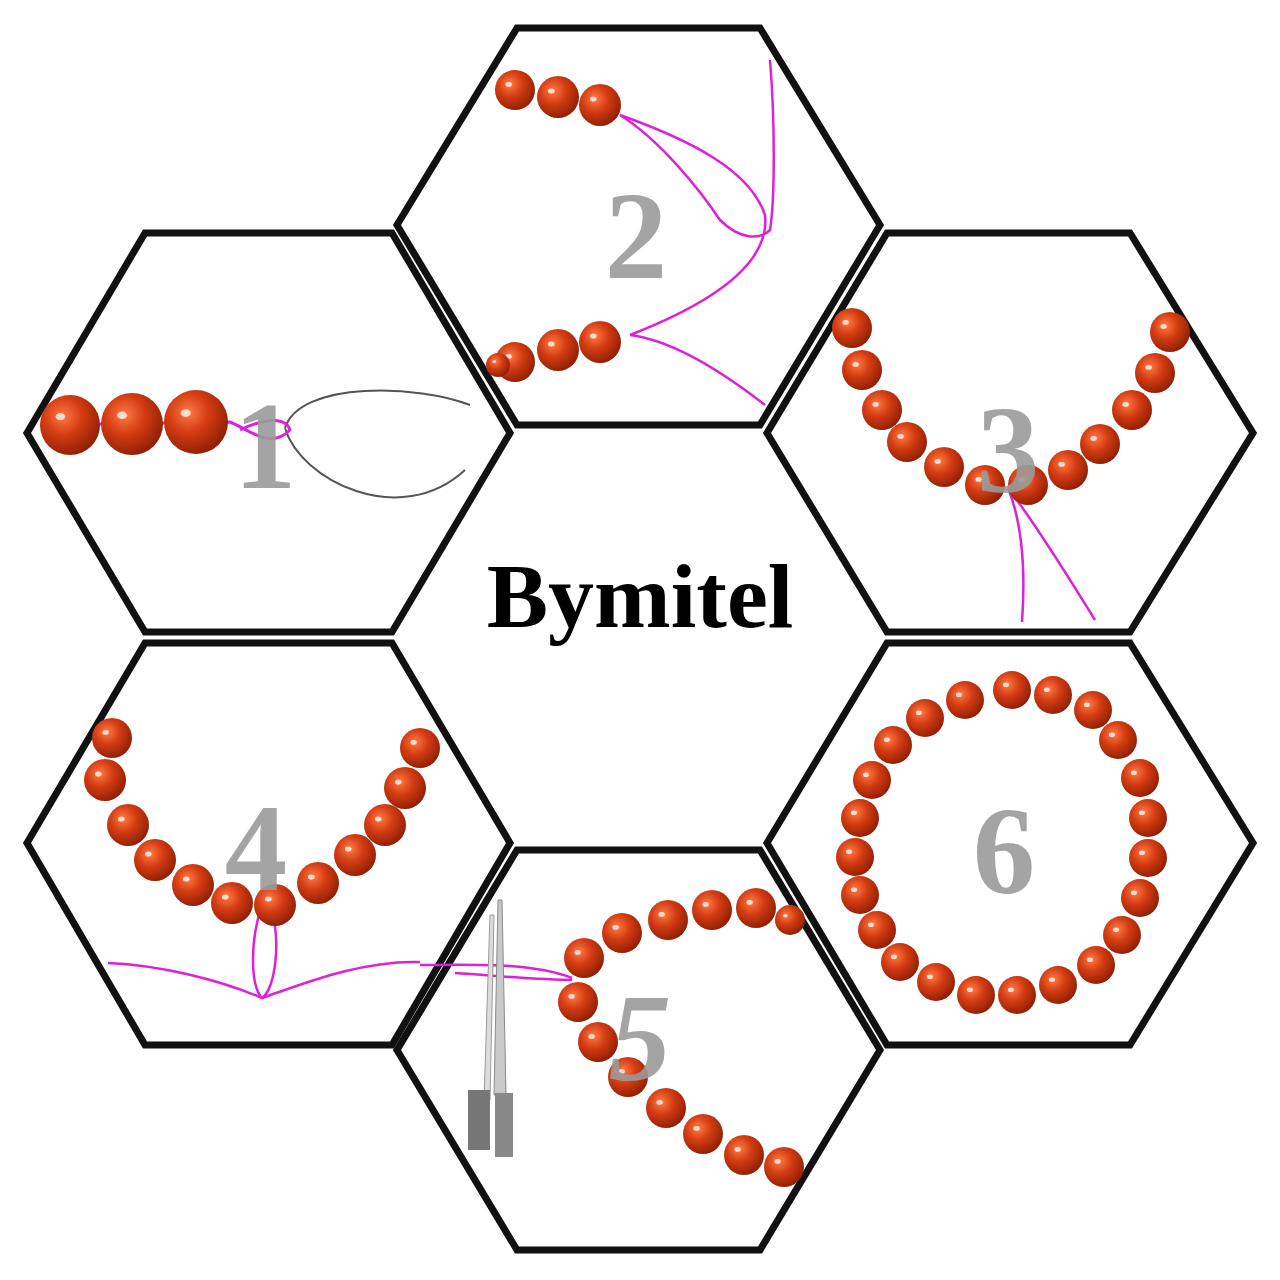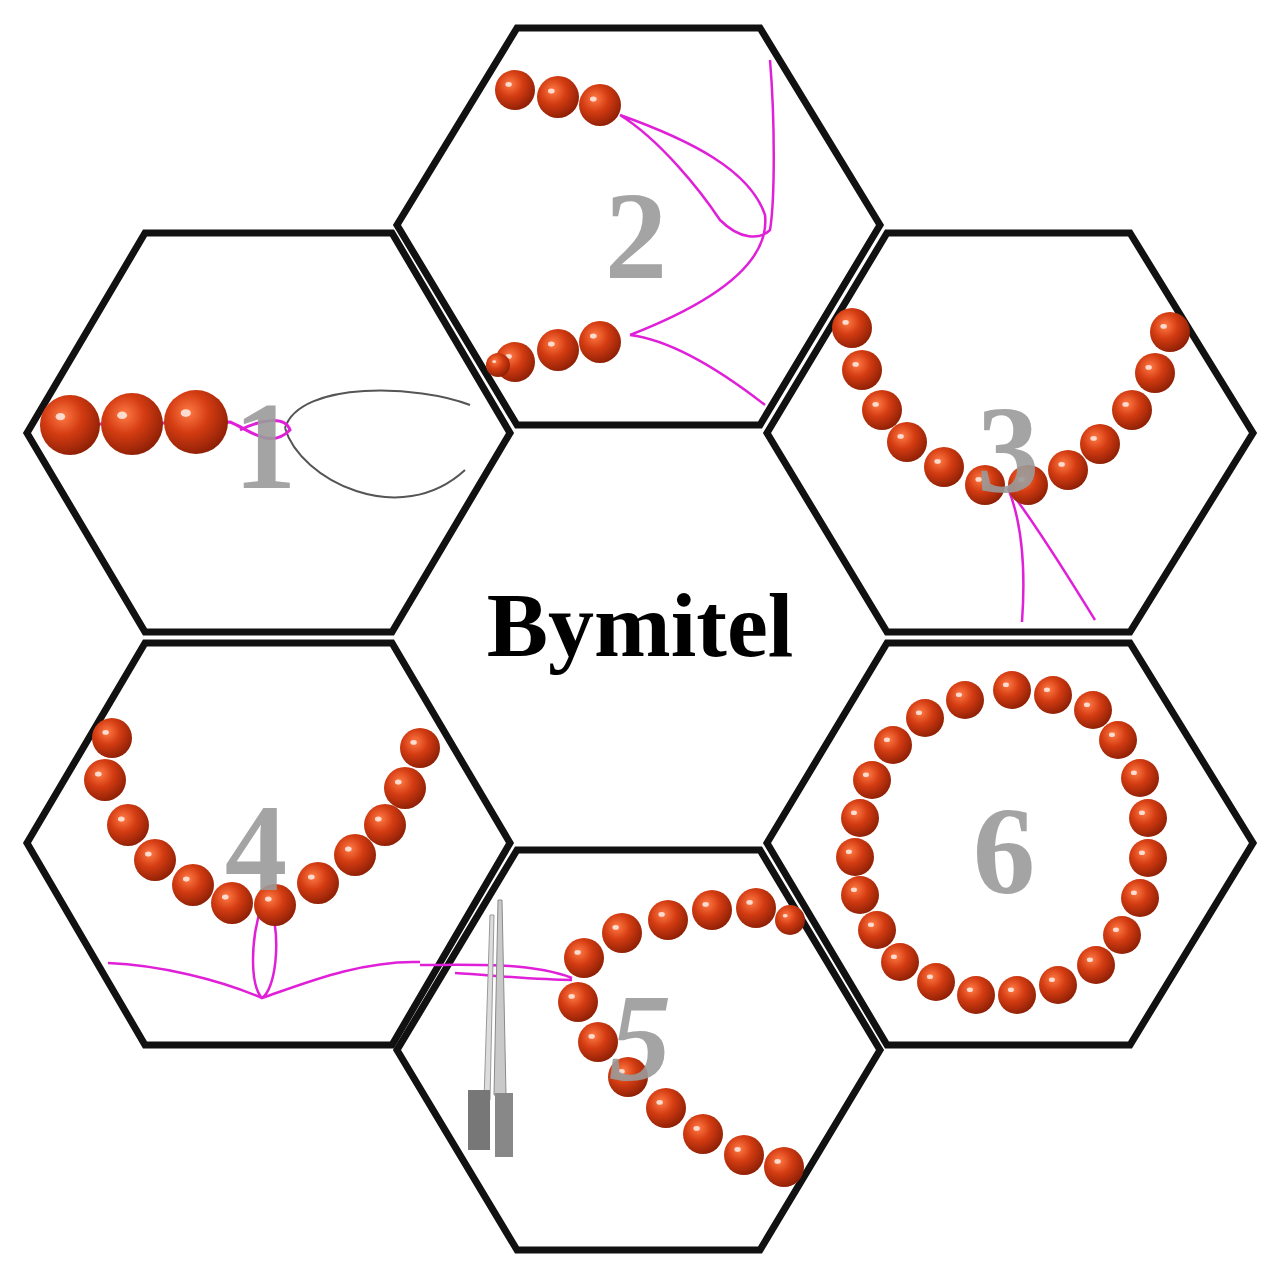--- a/index.html
+++ b/index.html
@@ -1,19 +1,19 @@
 <!DOCTYPE html>
 <html><head>
 <meta charset="utf-8">
 <style>
   html, body { margin: 0; padding: 0; background: #ffffff; }
   body { width: 1280px; height: 1280px; position: relative; overflow: hidden; font-family: "Liberation Serif", serif; }
   #stage { position: absolute; left: 0; top: 0; width: 1280px; height: 1280px; }
   .brand {
-    position: absolute; left: 0; width: 1280px; top: 579px; text-align: center;
+    position: absolute; left: 0; width: 1280px; top: 550px; text-align: center;
     font-family: "Liberation Serif", "DejaVu Serif", serif; font-weight: bold; font-size: 92px;
     color: #000; letter-spacing: 0px; line-height: 1;
   }
   .stepnum {
     font-family: "Liberation Serif", "DejaVu Serif", serif; font-weight: bold;
     fill: #9a9a9a; fill-opacity: 0.9;
   }
 </style>
 </head>
 <body>

